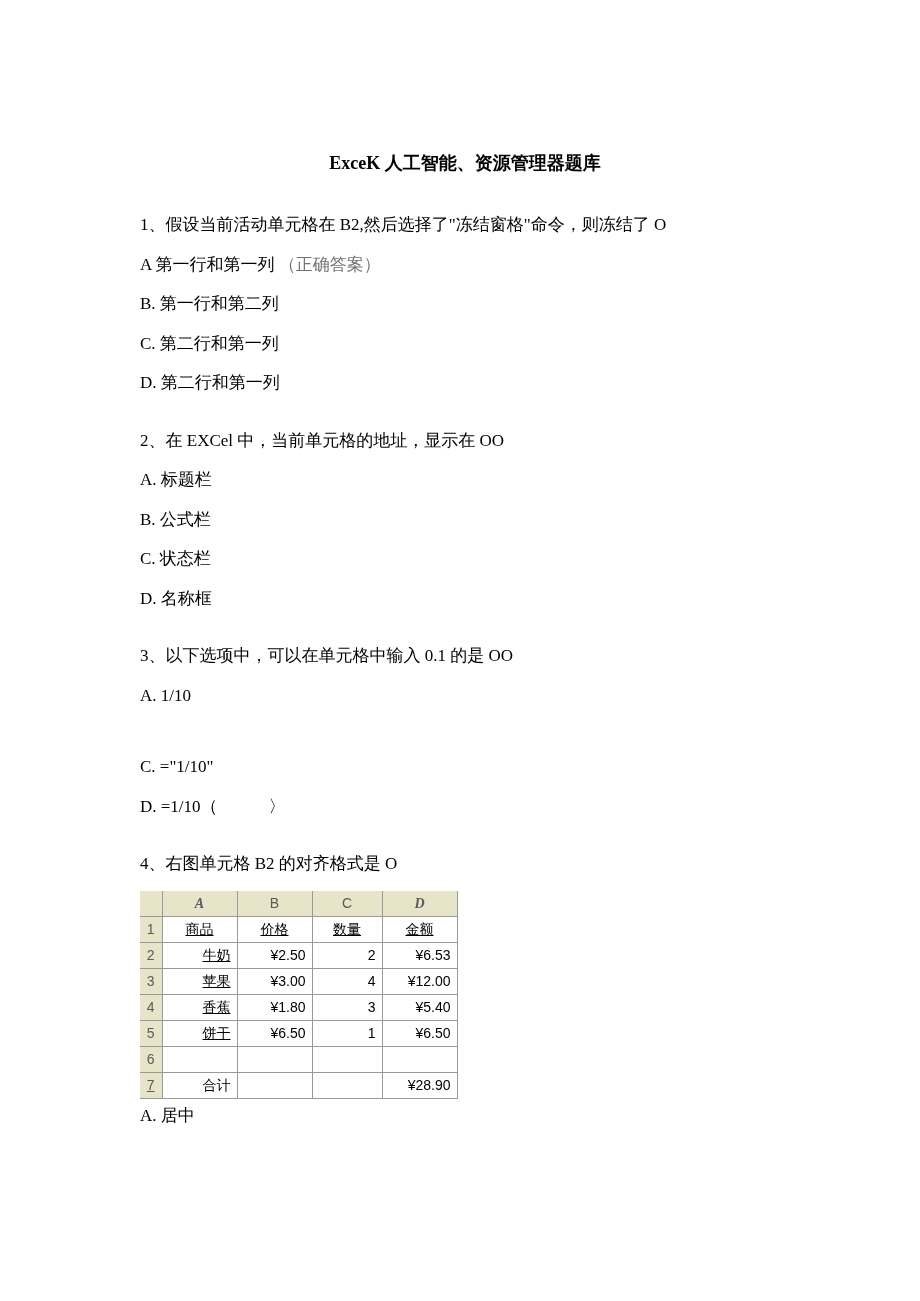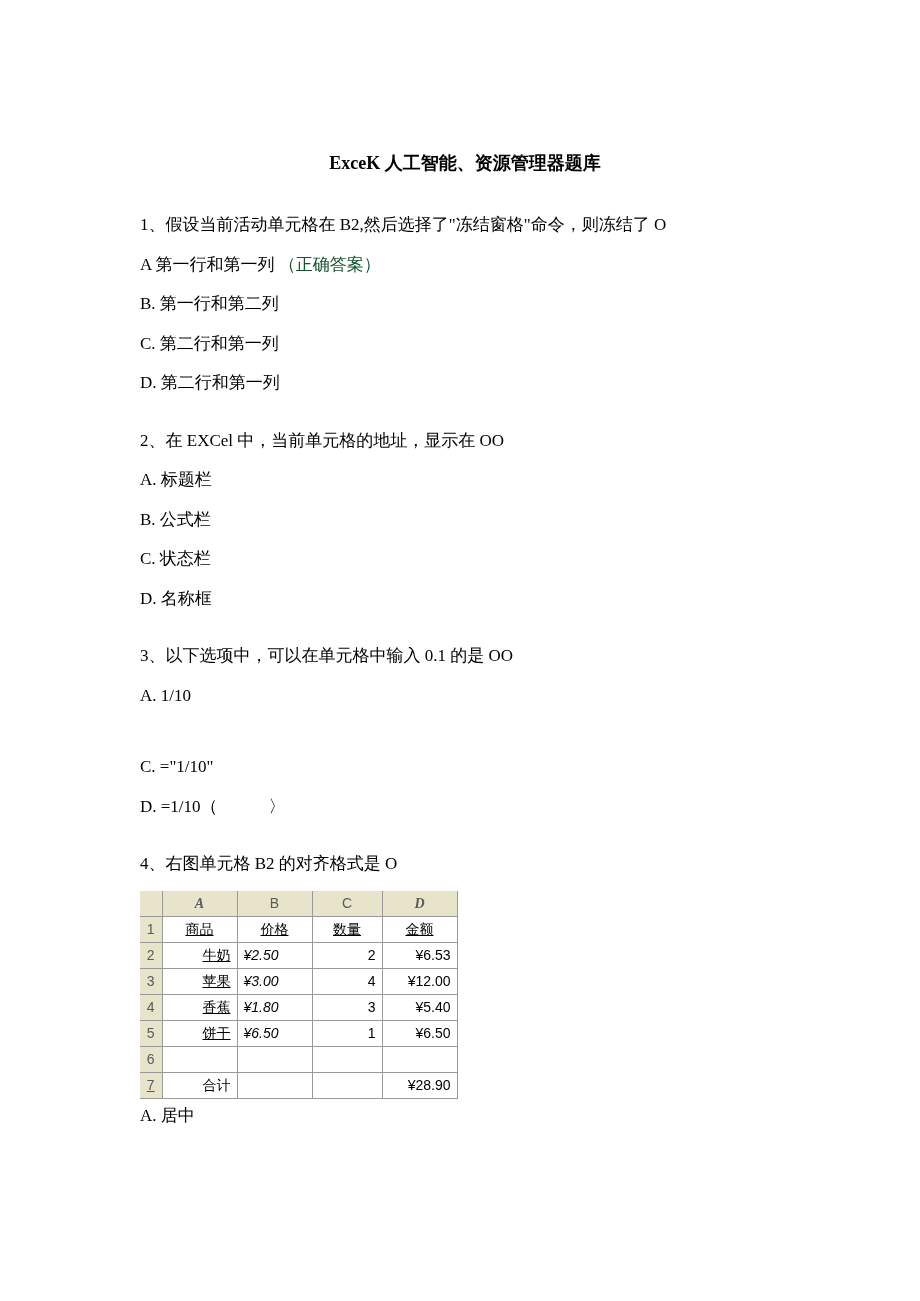--- a/index.html
+++ b/index.html
@@ -23,21 +23,21 @@
     margin-bottom: 35px;
   }
   .para {
     margin: 10px 0 14px 0;
     font-family: "SimSun", serif;
   }
   .group {
     margin-bottom: 32px;
   }
   .correct {
-    color: #14532d;
+    color: #737373;
   }
   .table-wrap {
     margin: 8px 0 4px 0;
   }
   table.sheet {
     border-collapse: collapse;
     font-family: Arial, "Microsoft YaHei", sans-serif;
     font-size: 14px;
   }
   table.sheet td, table.sheet th {
@@ -73,23 +73,22 @@
     border-top: none;
     border-left: none;
   }
   table.sheet .cellA {
     text-align: right;
     text-decoration: underline;
     font-family: "SimSun", serif;
     width: 75px;
   }
   table.sheet .cellB {
-    text-align: left;
+    text-align: right;
     width: 75px;
-    font-style: italic;
   }
   table.sheet .cellC {
     text-align: right;
     width: 70px;
   }
   table.sheet .cellD {
     text-align: right;
     width: 75px;
   }
   table.sheet .hdrcell {

